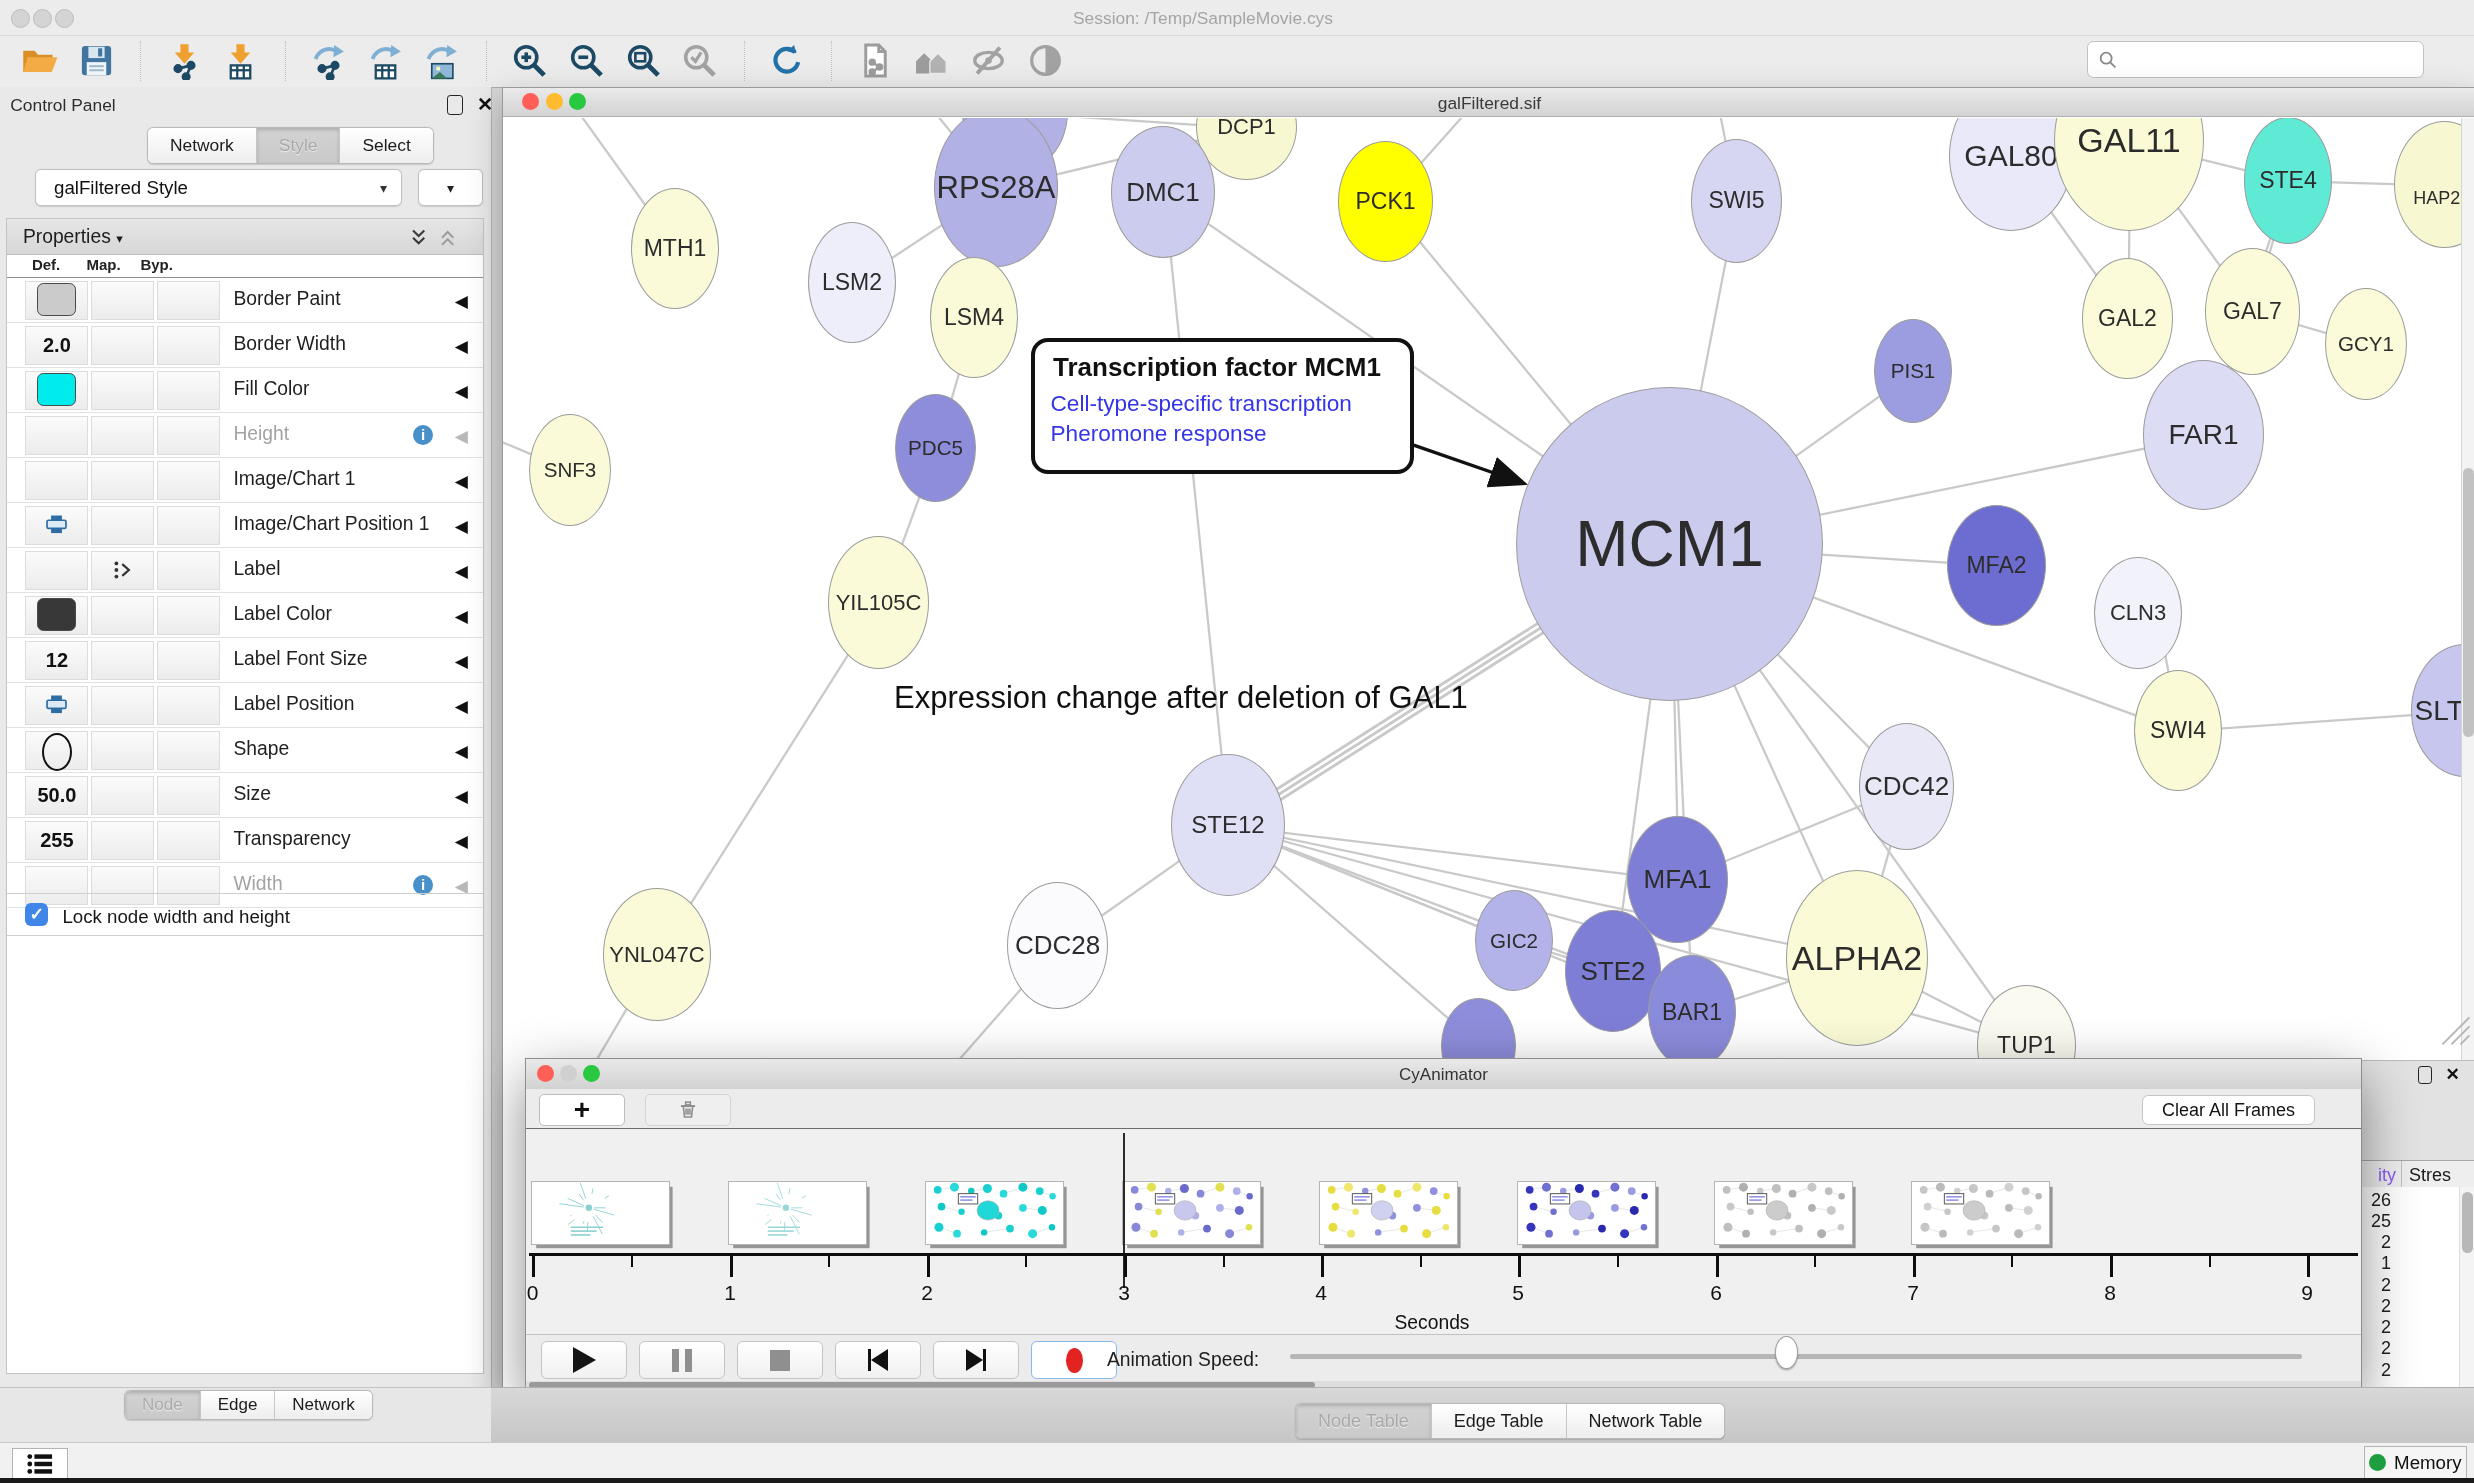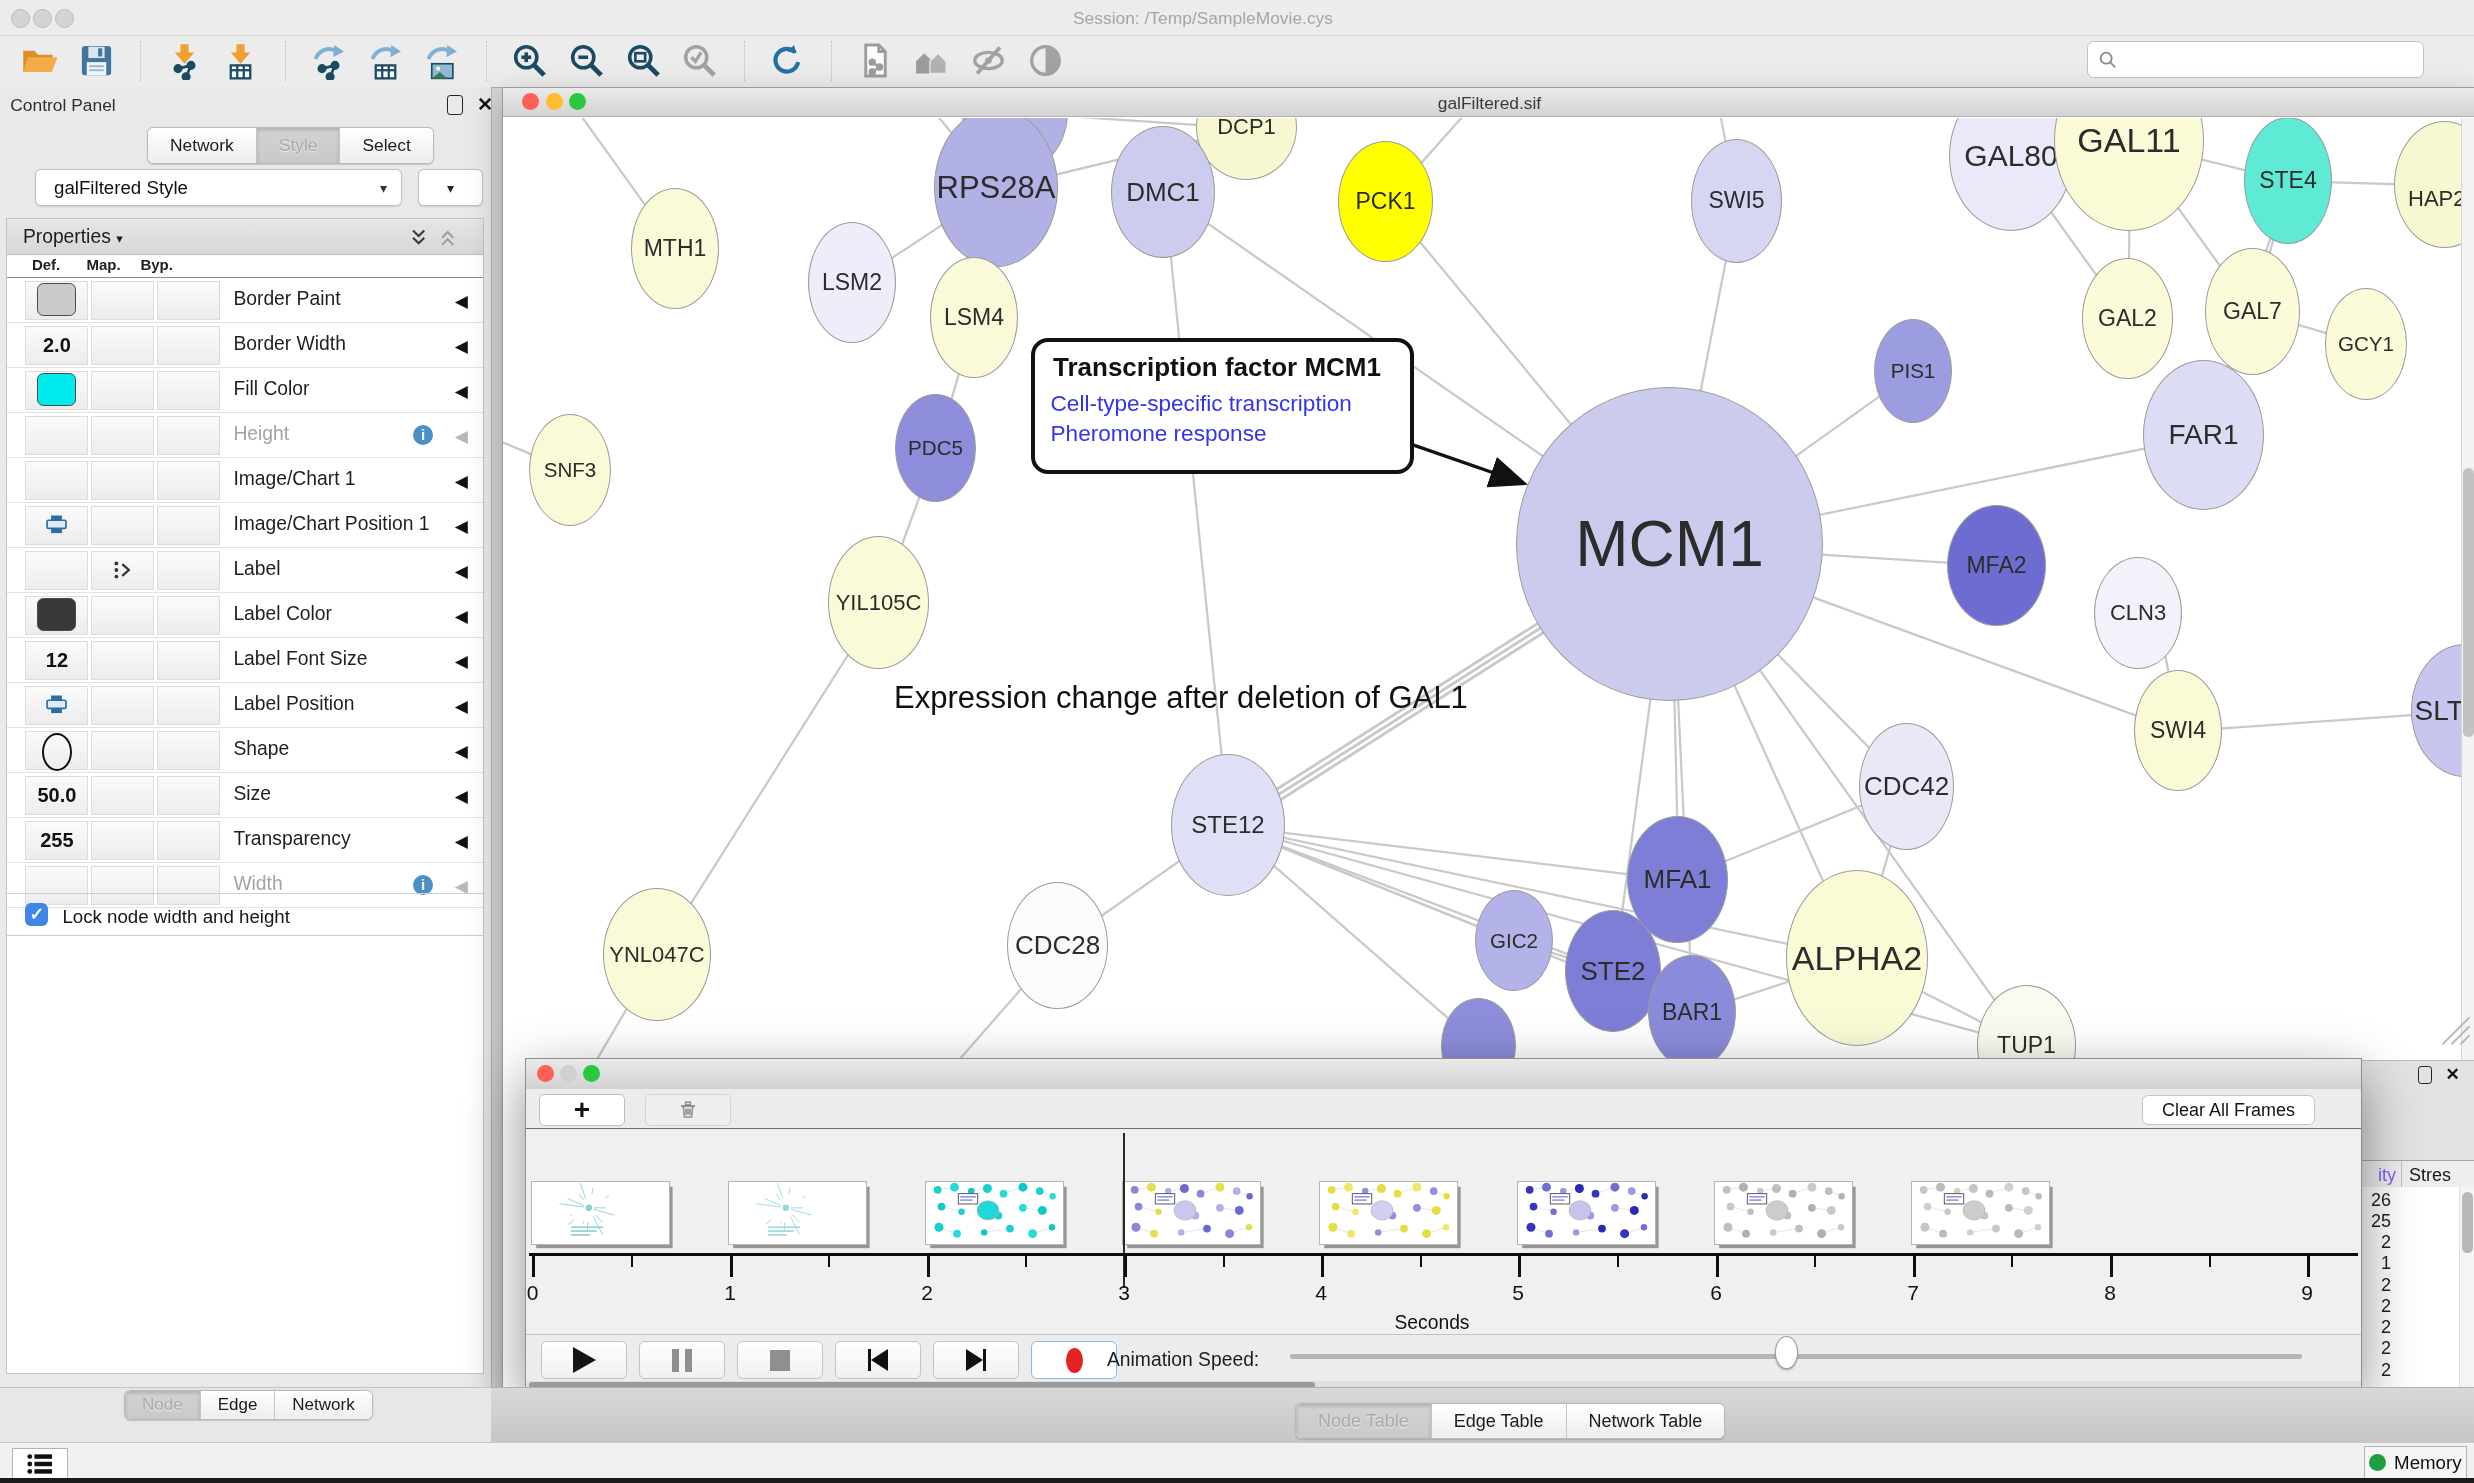--- a/index.html
+++ b/index.html
@@ -544,21 +544,21 @@
         <div class="node" style="left: 1446px; top: -37px; width: 122px; height: 148px; background: rgb(233, 233, 249);">
           <span style="font-size: 30px;">GAL80</span>
         </div>
         <div class="node" style="left: 1551px; top: -68px; width: 148px; height: 179px; background: rgb(250, 250, 214);">
           <span style="font-size: 34px;">GAL11</span>
         </div>
         <div class="node" style="left: 1741px; top: -1.3px; width: 86px; height: 125px; background: #5eead4;">
           <span style="font-size: 23px;">STE4</span>
         </div>
         <div class="node" style="left: 1891px; top: 3.2px; width: 99px; height: 125px; background: rgb(247, 247, 210);">
-          <span style="font-size: 22px; transform: translateX(-7.7px); margin-top: 28px;">HAP2</span>
+          <span style="font-size: 18px; transform: translateX(-7.7px); margin-top: 28px;">HAP2</span>
         </div>
         <div class="node" style="left: 128px; top: 70px; width: 86px; height: 119px; background: rgb(250, 250, 216);">
           <span style="font-size: 23px;">MTH1</span>
         </div>
         <div class="node" style="left: 305px; top: 104px; width: 86px; height: 119px; background: rgb(238, 238, 251);">
           <span style="font-size: 23px;">LSM2</span>
         </div>
         <div class="node" style="left: 427px; top: 139px; width: 86px; height: 119px; background: rgb(250, 250, 216);">
           <span style="font-size: 23px;">LSM4</span>
         </div>
@@ -675,20 +675,21 @@
   <div id="tp-vscroll">
       <div id="tp-vthumb"></div>
     </div>
 </div>
 
 <div class="abs" id="cyanimator">
   <div class="abs" id="cy-titlebar">
     <div class="abs tl-dot" style="left:11px;top:5.8px;background:#ff5f57;"></div>
     <div class="abs tl-dot" style="left:34px;top:5.8px;background:#d0d0d0;"></div>
     <div class="abs tl-dot" style="left:57px;top:5.8px;background:#28c840;"></div>
+    <div id="cy-title">CyAnimator</div>
   </div>
   <div class="abs" id="cy-toolbar">
     <div class="abs cy-btn" id="cy-add">+</div>
     <div class="abs cy-btn" id="cy-del">
       <svg width="22" height="22" viewBox="0 0 28 28">
           <g fill="none" stroke="#8f8f8f" stroke-width="2">
             <path d="M8 9h12l-1.5 14h-9z"></path>
             <line x1="5" y1="9" x2="23" y2="9" stroke-width="2.5"></line>
             <rect x="11" y="4" width="6" height="3.5"></rect>
             <line x1="11.5" y1="12" x2="11.5" y2="20"></line>

